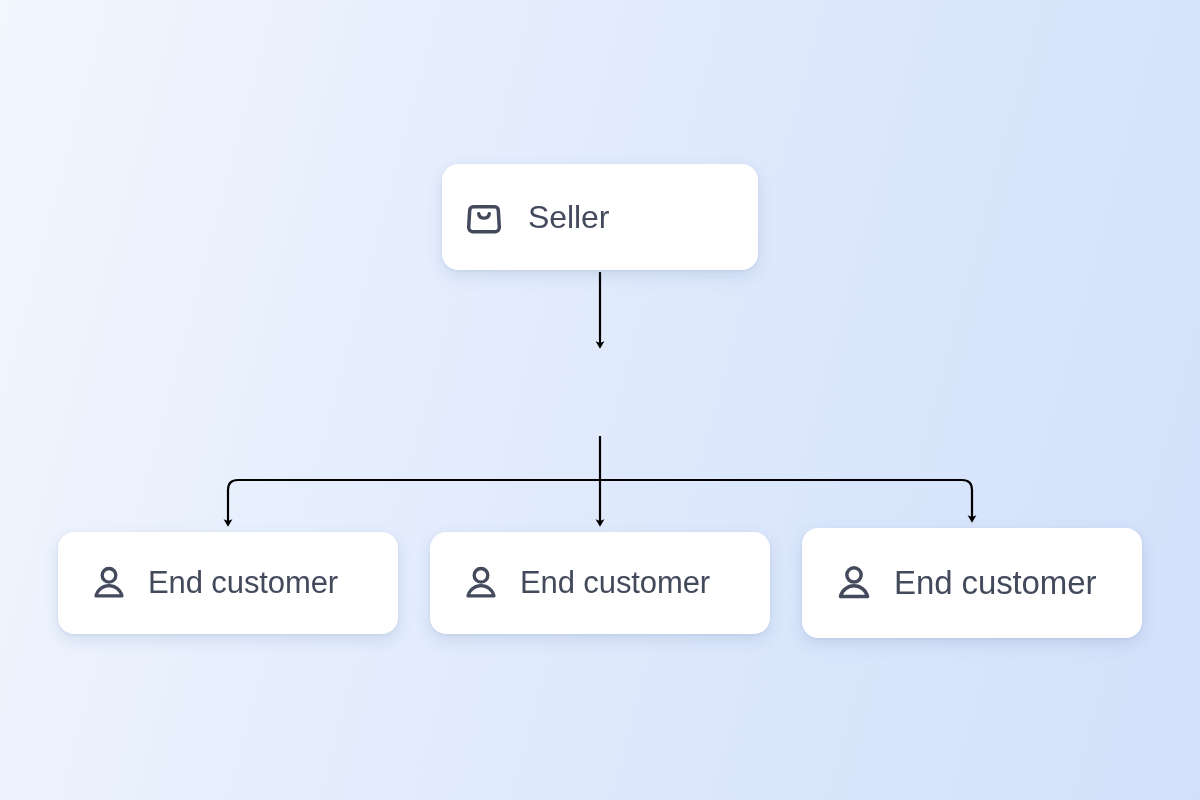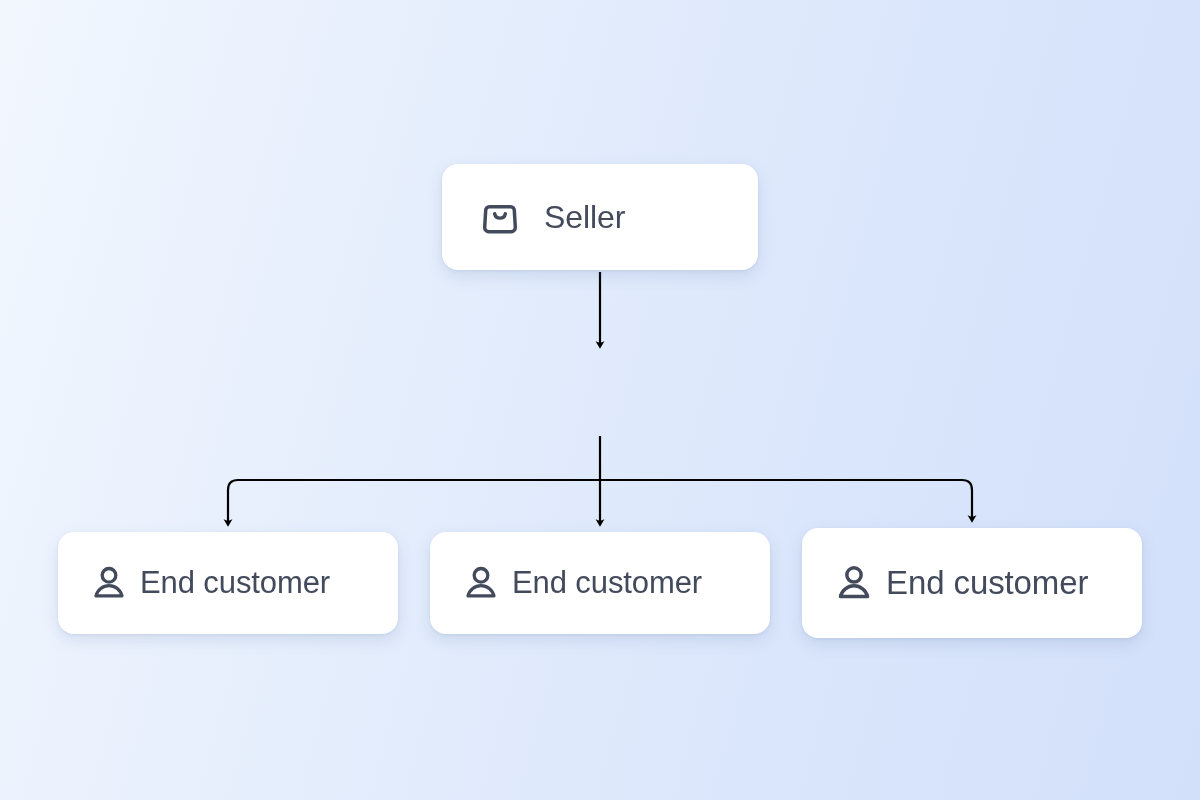--- a/index.html
+++ b/index.html
@@ -62,21 +62,21 @@
     letter-spacing: -0.1px;
     white-space: nowrap;
   }
 
   
   #node-seller {
     left: 442px;
     top: 164px;
     width: 316px;
     height: 106px;
-    padding-left: 36px;
+    padding-left: 20px;
   }
   #node-seller .node-icon { width: 44px; height: 44px; }
   #node-seller .node-label {
     font-size: 32px;
     margin-left: 22px;
   }
 
   
   #node-merchant-of-record {
     position: absolute;
@@ -115,21 +115,21 @@
   #node-customer-3 {
     left: 802px;
     width: 340px;
     top: 528px;
     height: 110px;
     padding-left: 30px;
   }
   .customer-card .node-icon { width: 42px; height: 42px; }
   .customer-card .node-label {
     font-size: 31px;
-    margin-left: 10px;
+    margin-left: 18px;
   }
   #node-customer-3 .node-icon { width: 44px; height: 44px; }
   #node-customer-3 .node-label { font-size: 33px; }
 </style>
 </head>
 <body>
 
 <div id="diagram-canvas">
 
   <svg id="connector-layer" viewBox="0 0 1200 800" width="1200" height="800" xmlns="http://www.w3.org/2000/svg">

